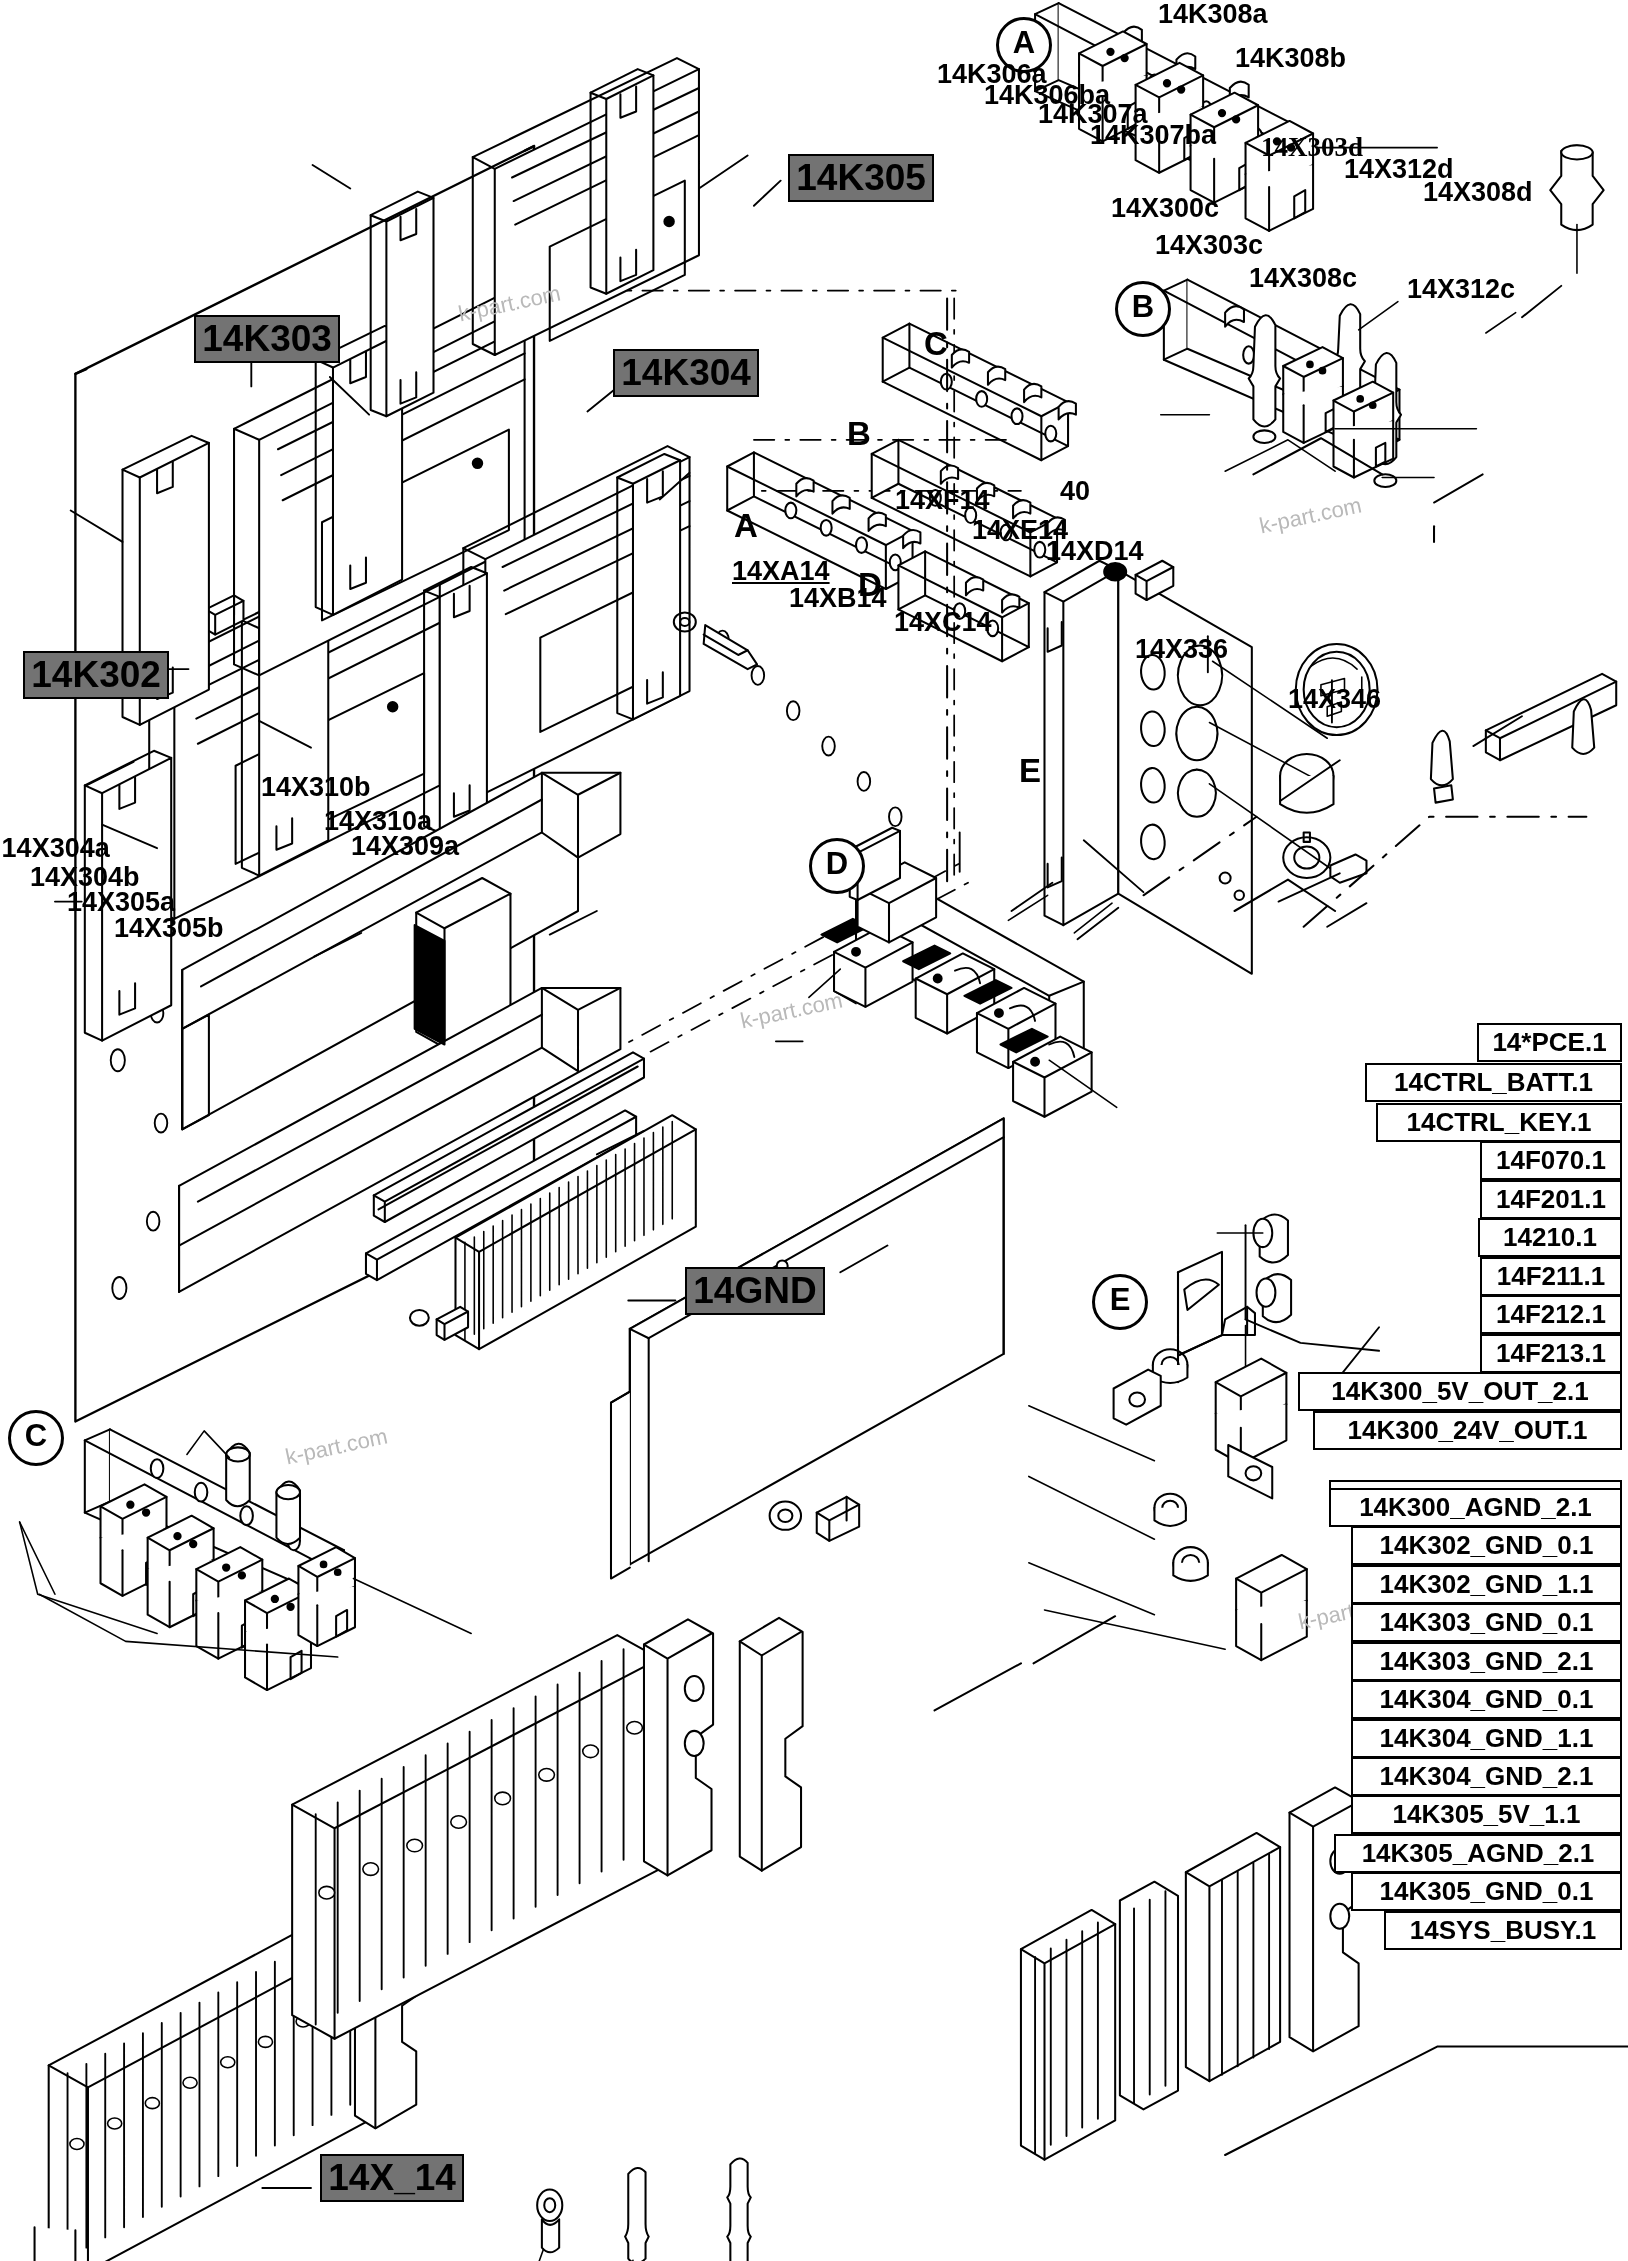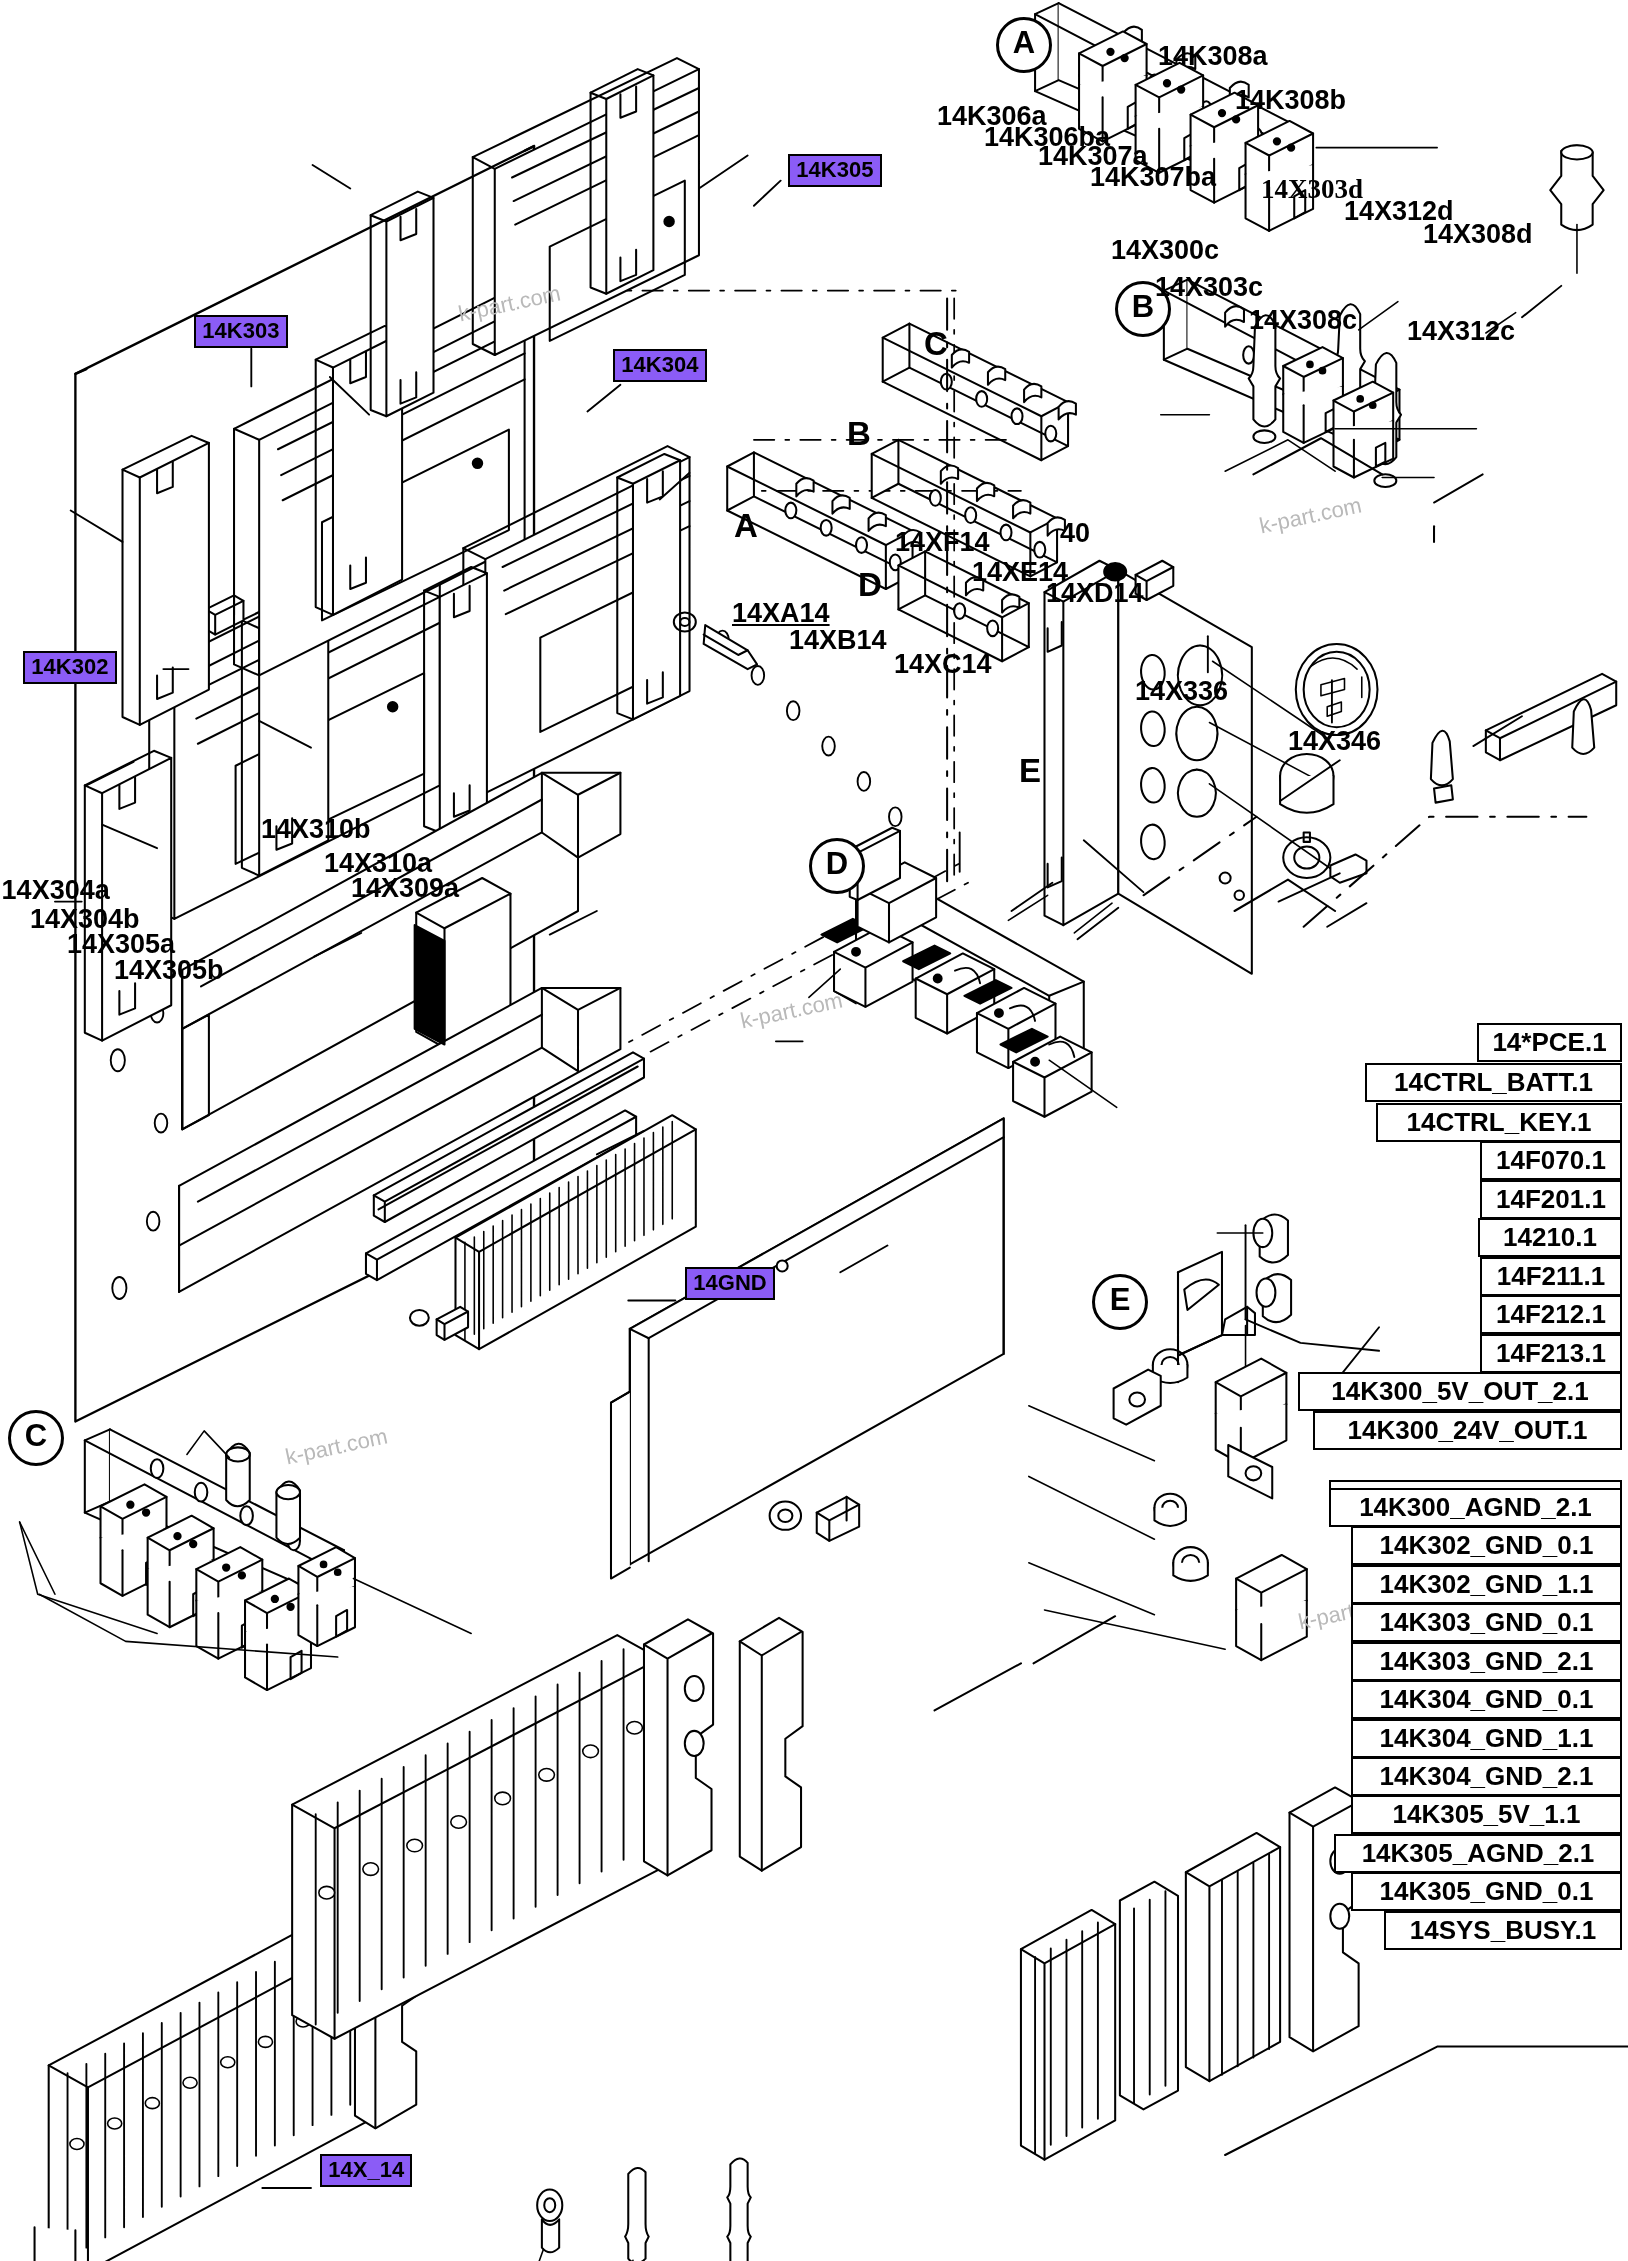--- a/index.html
+++ b/index.html
@@ -2,24 +2,24 @@
 <html style="font-size:12.6px"><head>
 <meta charset="utf-8">
 <style>
   html,body{margin:0;padding:0;background:#fff;}
   body{font-family:"Liberation Sans",sans-serif;}
   #sheet{position:relative;width:1628px;height:2261px;background:#fff;overflow:hidden;}
   #art{position:absolute;left:0;top:0;width:1628px;height:2261px;}
 
   .lbl{position:absolute;font-family:"Liberation Sans",sans-serif;font-weight:bold;
        color:#000;white-space:nowrap;line-height:1;}
-  .lbl.plain{font-size:27px;margin-top:42px;}
+  .lbl.plain{font-size:27px;}
   .boxed{position:absolute;font-family:"Liberation Sans",sans-serif;font-weight:bold;
-         font-size:22px;color:#000;white-space:nowrap;border:2.4px solid #000;
-         background:#8b5cf6;padding:3.1px 6.3px 3.9px 6.3px;line-height:1;}
+         font-size:37px;color:#000;white-space:nowrap;border:2.4px solid #000;
+         background:#737373;padding:3.1px 6.3px 3.9px 6.3px;line-height:1;}
   .listbox{position:absolute;font-family:"Liberation Sans",sans-serif;font-weight:bold;
            font-size:26px;color:#000;white-space:nowrap;border:2.4px solid #000;
            background:#fff;height:35px;line-height:35px;text-align:center;
            box-sizing:content-box;}
   .callout{position:absolute;width:50px;height:50px;border:3.1px solid #000;border-radius:50%;
            background:#fff;font-family:"Liberation Sans",sans-serif;font-weight:bold;
            font-size:31px;line-height:46px;text-align:center;color:#000;}
   .bigltr{position:absolute;font-family:"Liberation Sans",sans-serif;font-weight:bold;
           font-size:33px;color:#000;}
   .wm{position:absolute;font-family:"Liberation Sans",sans-serif;font-size:22px;

